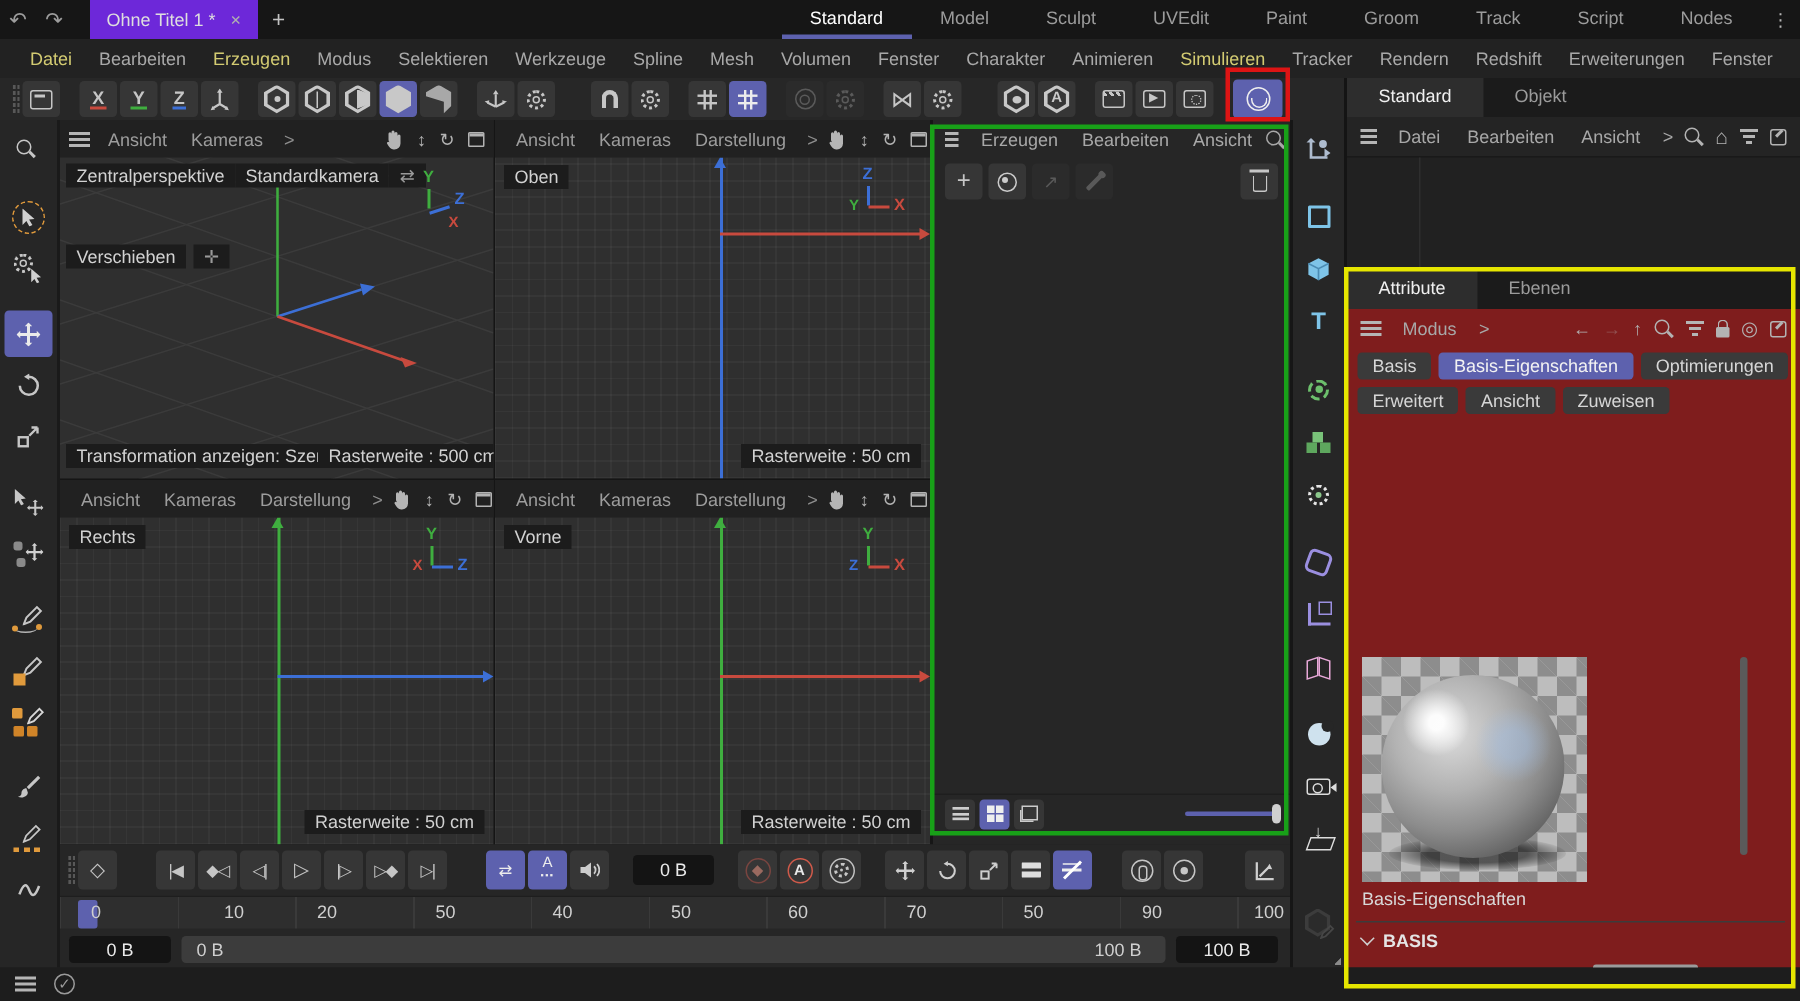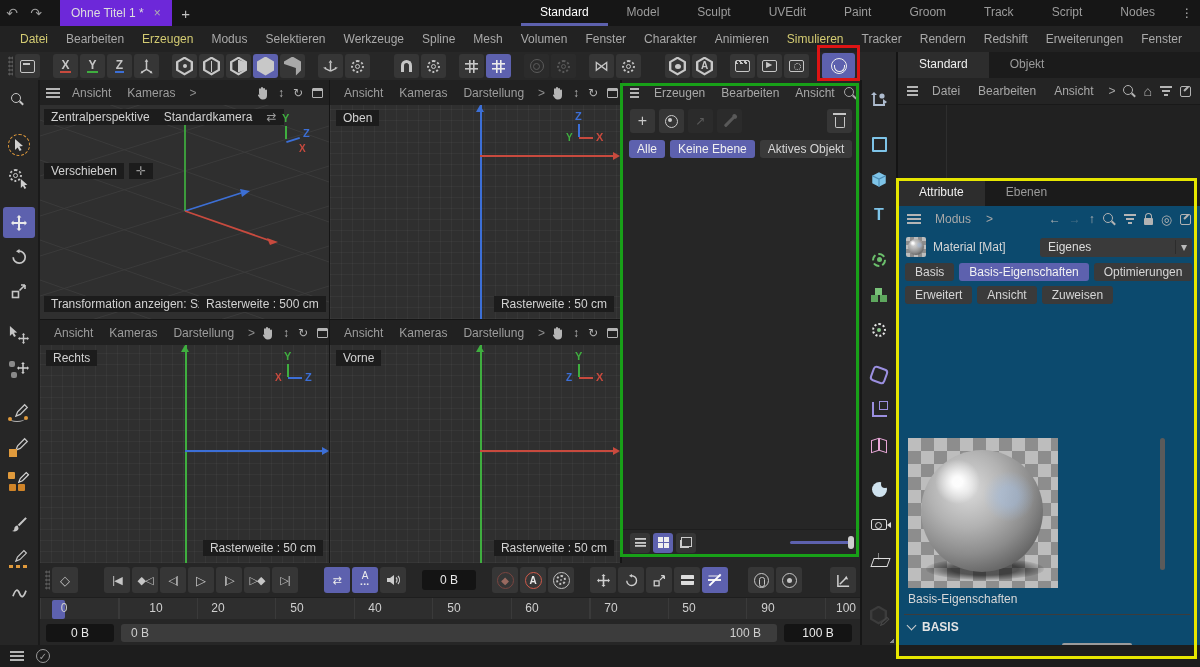--- a/index.html
+++ b/index.html
@@ -193,21 +193,21 @@
   
   .rightpanel{position:absolute;left:896px;top:52px;width:304px;height:593px;background:#242424;border-left:2px solid #141414}
   .ptabs{height:26px;background:#1b1b1b;display:flex}
   .ptab{padding:5px 21px 0;color:#9b9b9b}
   .ptab.active{background:#2d2d2d;color:#f0f0f0}
   .pmenu{height:26px;display:flex;align-items:center;padding:0 9px;color:#a8a8a8;gap:2px}
   .pmenu .mi{padding:0 8px}
   .pmenu-icons{margin-left:auto;display:flex;gap:8px;align-items:center;color:#b3b3b3}
   .om-list{height:76px;background:#212121;border-top:1px solid #191919;position:relative}
   .om-div{position:absolute;left:48px;top:0;bottom:0;width:1px;background:#2e2e2e}
-  .attr{position:absolute;left:0;top:128px;right:0;bottom:0;background:#0c4a6e}
+  .attr{position:absolute;left:0;top:128px;right:0;bottom:0;background:#7f1d1d}
   .objrow{height:26px;display:flex;align-items:center;gap:7px;padding:0 8px;margin-top:2px}
   .minithumb{width:20px;height:20px;position:relative;overflow:hidden;border-radius:2px}
   .dropdown{margin-left:auto;width:152px;height:19px;background:#3a3a3a;border-radius:3px;display:flex;align-items:center;color:#dcdcdc}
   .dropdown .dval{flex:1;padding-left:8px}
   .dropdown .darr{width:17px;text-align:center;border-left:1px solid #2c2c2c;color:#bbb}
   .chiprow{display:flex;gap:5px;padding:3px 7px 2px}
   .schip{padding:2px 10px;border-radius:3px;background:#3a3a3a;color:#d6d6d6}
   .schip.active{background:#5d61ae;color:#f2f2f2}
   .preview{position:absolute;left:10px;top:258px;width:150px;height:150px;background-size:26px 26px;background-position:0 0,13px 13px;overflow:hidden}
   .vscroll{position:absolute;left:262px;top:258px;width:5px;height:132px;background:#5a5a5a;border-radius:3px}
@@ -568,21 +568,21 @@
         <span class="chip" style="color:#9a9a9a">✛</span>
       </div>
       <div class="giz" style="right:18px;top:8px">
         <span class="vline" style="background:#3fae3f"></span>
         <span class="hline" style="background:#3c6fd6;transform:rotate(-18deg)"></span>
         <span class="lt" style="color:#3fae3f">Y</span>
         <span class="lr" style="color:#3c6fd6;top:14px">Z</span>
         <span class="lj" style="color:#c84a3e;left:34px;top:30px">X</span>
       </div>
       <span class="chip vfoot" style="left:4px">Transformation anzeigen: Szene</span>
-      <span class="chip vfoot" style="left:159px">Rasterweite : 500 cm</span>
+      <span class="chip vfoot" style="left:172px">Rasterweite : 500 cm</span>
     </div>
   </div>
 
   <div class="vp" style="left:290px;top:0;width:290px;height:239px">
     <div class="vp-head">
       <span class="mi">Ansicht</span>
       <span class="mi">Kameras</span>
       <span class="mi">Darstellung</span>
       <span class="chev">&gt;</span>
       <span class="vp-icons">
@@ -692,25 +692,20 @@
         </span>
       </span>
     <span class="tile dim">↗</span>
     <span class="tile dim">
         <span class="i-dropper"></span>
       </span>
     <span class="tile" style="margin-left:auto">
         <span class="i-trash"></span>
       </span>
   </div>
-  <div class="mm-filters">
-    <span class="fchip active">Alle</span>
-    <span class="fchip active">Keine Ebene</span>
-    <span class="fchip">Aktives Objekt</span>
-  </div>
   <div class="mm-foot">
     <span class="vm">
         <span class="i-list"></span>
       </span>
     <span class="vm active">
         <span class="i-grid4"></span>
       </span>
     <span class="vm">
         <span class="i-stack"></span>
       </span>
@@ -817,30 +812,20 @@
       <span class="chev" style="padding:0 5px">&gt;</span>
       <span class="pmenu-icons">
         <span>←</span>
         <span style="opacity:.35">→</span>
         <span>↑</span>
         <span class="i-mag"></span>
         <span class="i-filter"></span>
         <span class="i-lock"></span>
         <span class="i-target"></span>
         <span class="i-export"></span>
-      </span>
-    </div>
-    <div class="objrow">
-      <span class="minithumb checker" style="background-size:8px 8px;background-position:0 0,4px 4px">
-        <span class="sphere" style="position:absolute;left:2px;top:2px;width:16px;height:16px"></span>
-      </span>
-      <span style="color:#d6d6d6">Material [Mat]</span>
-      <span class="dropdown">
-        <span class="dval">Eigenes</span>
-        <span class="darr">▾</span>
       </span>
     </div>
     <div class="chiprow">
       <span class="schip">Basis</span>
       <span class="schip active">Basis-Eigenschaften</span>
       <span class="schip">Optimierungen</span>
     </div>
     <div class="chiprow">
       <span class="schip">Erweitert</span>
       <span class="schip">Ansicht</span>

